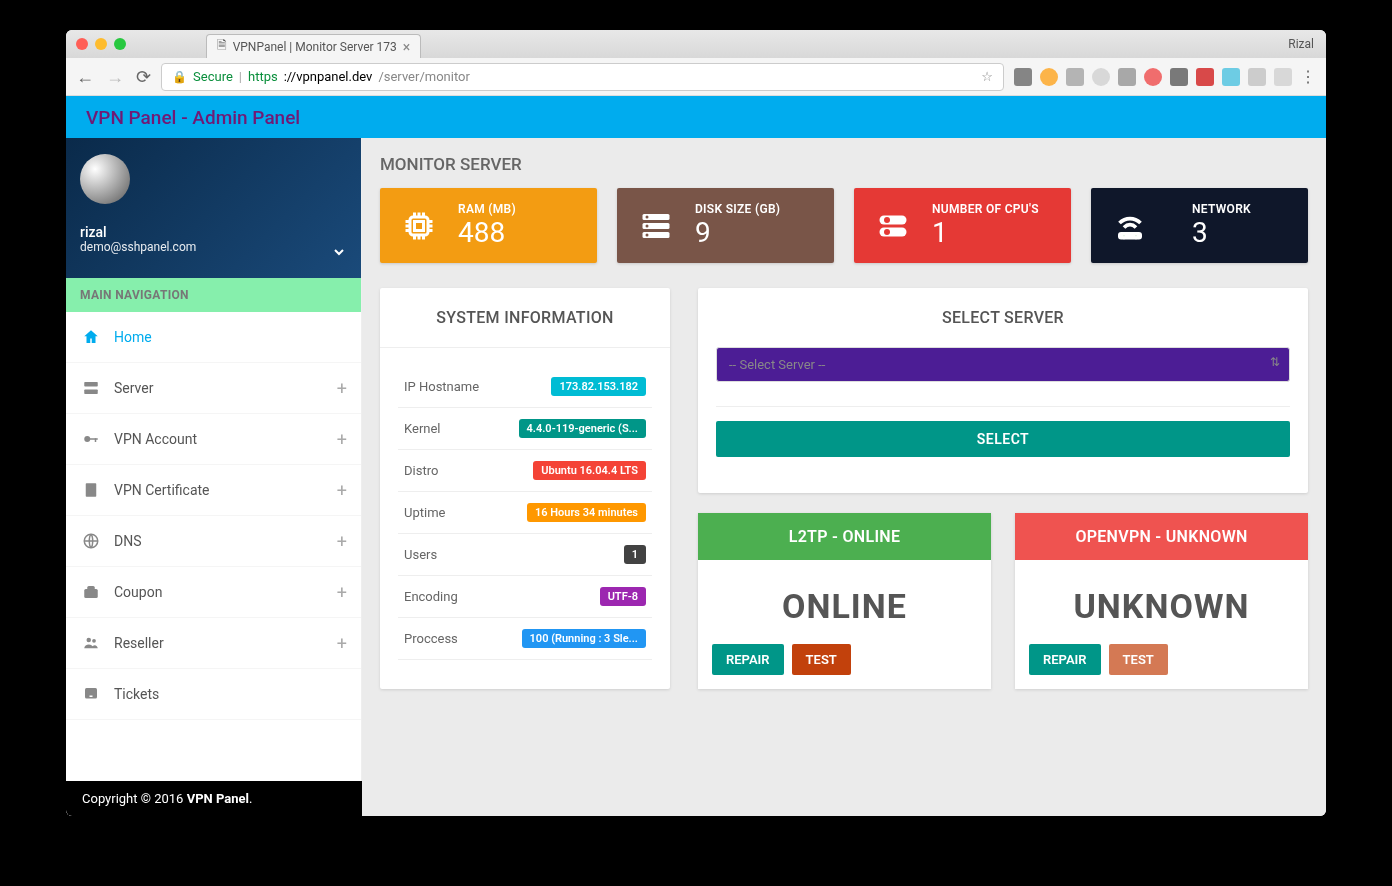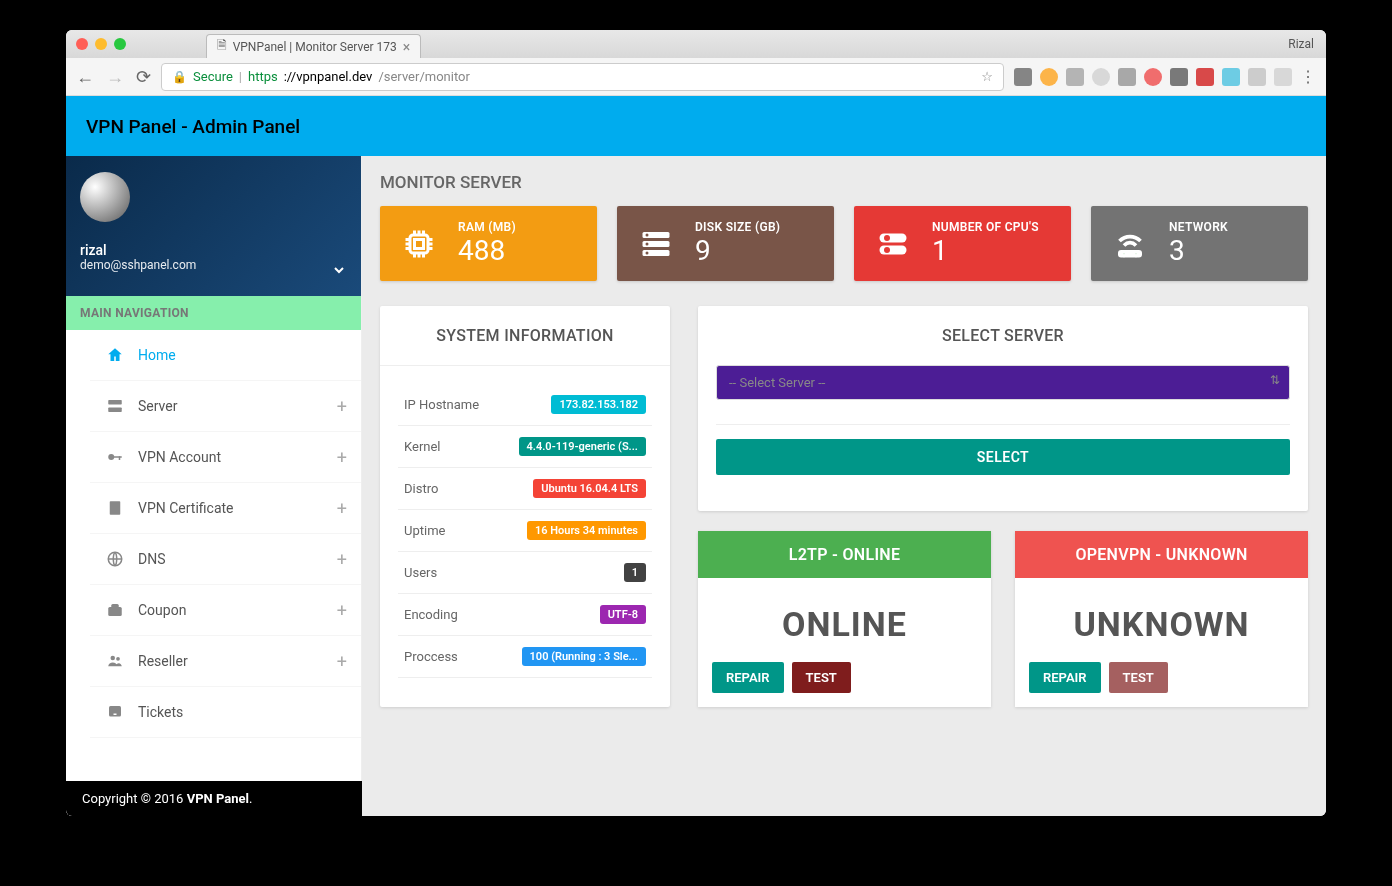--- a/index.html
+++ b/index.html
@@ -17,46 +17,46 @@
 .toolbar { background: #f5f5f5; border-bottom: 1px solid #ddd; height: 38px; display: flex; align-items: center; padding: 0 10px; gap: 10px; }
 .nav-icons { display: flex; gap: 12px; color: #666; font-size: 18px; }
 .nav-icons span { cursor: pointer; }
 .addr { flex: 1; background: #fff; border: 1px solid #ccc; border-radius: 4px; height: 28px; display: flex; align-items: center; padding: 0 10px; font-size: 13px; gap: 6px; }
 .lock { color: #0a8f3c; font-size: 12px; }
 .secure { color: #0a8f3c; font-size: 13px; }
 .url-sep { color: #aaa; }
 .ext { display: flex; gap: 8px; align-items: center; }
 .ext-icon { width: 18px; height: 18px; border-radius: 3px; opacity: 0.7; }
 .app { display: flex; flex-direction: column; height: 720px; position: relative; }
-.topbar { background: #00acee; color: #000000; height: 60px; display: flex; align-items: center; padding: 0 20px; font-size: 19px; font-weight: 500; }
+.topbar { background: #00acee; color: #701a75; height: 42px; display: flex; align-items: center; padding: 0 20px; font-size: 19px; font-weight: 500; }
 .body { flex: 1; display: flex; overflow: hidden; }
 .sidebar { width: 296px; background: #fff; border-right: 1px solid #eee; display: flex; flex-direction: column; }
 .userbox { background: linear-gradient(135deg,#0a2a4a,#1a4a7a); color: #fff; padding: 16px 14px 12px; position: relative; height: 140px; }
 .avatar { width: 50px; height: 50px; border-radius: 50%; background: radial-gradient(circle at 30% 30%, #fff, #bbb 40%, #555); margin-bottom: 20px; }
 .uname { font-size: 14px; font-weight: 500; }
 .uemail { font-size: 12px; opacity: 0.9; }
 .chev { position: absolute; right: 14px; bottom: 18px; cursor: pointer; }
 .navh { background: #86efac; color: #777; font-size: 12px; font-weight: 700; padding: 10px 14px; letter-spacing: 0.3px; }
-.menu { list-style: none; padding-left: 24px; }
+.menu { list-style: none; }
 .menu li { display: flex; align-items: center; padding: 16px 14px; font-size: 14px; color: #555; cursor: pointer; border-bottom: 1px solid #f5f5f5; position: relative; }
 .menu li.active { color: #00acee; }
 .menu li .micon { width: 22px; margin-right: 12px; display: inline-flex; justify-content: center; color: #888; }
 .menu li.active .micon { color: #00acee; }
 .menu li .plus { position: absolute; right: 14px; color: #aaa; font-size: 18px; }
 .main { flex: 1; background: #ebebeb; padding: 16px 18px 0; overflow: hidden; }
 .page-title { font-size: 17px; color: #666; font-weight: 500; margin-bottom: 14px; }
 .stats { display: flex; gap: 20px; margin-bottom: 20px; }
 .stat { flex: 1; color: #fff; display: flex; align-items: center; padding: 14px 16px; border-radius: 2px; box-shadow: 0 1px 3px rgba(0,0,0,0.15); }
 .stat .sicon { width: 46px; height: 46px; display: flex; align-items: center; justify-content: center; margin-right: 16px; }
 .stat .slabel { font-size: 12px; font-weight: 600; letter-spacing: 0.3px; }
 .stat .svalue { font-size: 28px; font-weight: 400; }
 .stat.ram { background: #f39c12; }
 .stat.disk { background: #795548; }
 .stat.cpu { background: #e53935; }
-.stat.net { background: #737373; }
+.stat.net { background: #0f172a; gap: 23px; }
 .row2 { display: flex; gap: 28px; margin-top: 25px; }
 .card { background: #fff; border-radius: 2px; box-shadow: 0 1px 3px rgba(0,0,0,0.12); }
 .card .chead { text-align: center; font-size: 16px; color: #555; font-weight: 500; padding: 20px 0; border-bottom: 1px solid #eee; letter-spacing: 0.3px; }
 .sysinfo { width: 290px; }
 .sysbody { padding: 18px; }
 .systable { width: 100%; border-collapse: collapse; font-size: 13px; }
 .systable tr { border-bottom: 1px solid #eee; }
 .systable td { padding: 11px 6px; color: #666; }
 .systable td:last-child { text-align: right; }
 .badge { display: inline-block; color: #fff; font-size: 11px; font-weight: 600; padding: 3px 8px; border-radius: 3px; }
@@ -80,21 +80,21 @@
 .services { display: flex; gap: 24px; }
 .svc { flex: 1; background: #fff; box-shadow: 0 1px 3px rgba(0,0,0,0.12); }
 .svc-head { color: #fff; text-align: center; padding: 14px 0; font-size: 16px; font-weight: 600; letter-spacing: 0.3px; }
 .svc-head.ok { background: #4caf50; }
 .svc-head.bad { background: #ef5350; }
 .svc-body { text-align: center; padding: 26px 0 18px; }
 .svc-status { font-size: 34px; font-weight: 700; color: #555; letter-spacing: 1px; }
 .svc-btns { display: flex; gap: 8px; padding: 0 14px 14px; }
 .btn-sm { border: none; color: #fff; padding: 8px 14px; font-size: 13px; font-weight: 600; border-radius: 2px; cursor: pointer; }
 .btn-repair { background: #009688; }
-.btn-test { background: #7f1d1d; }
+.btn-test { background: #c2410c; }
 .footer { position: absolute; bottom: 0; left: 0; background: #000000; color: #fff; font-size: 13px; padding: 10px 16px; width: 296px; }
 .footer b { font-weight: 700; }
 svg { display: block; }
 </style>
 </head>
 <body>
 
 <div class="browser">
   <div class="titlebar">
     <div class="dots">

